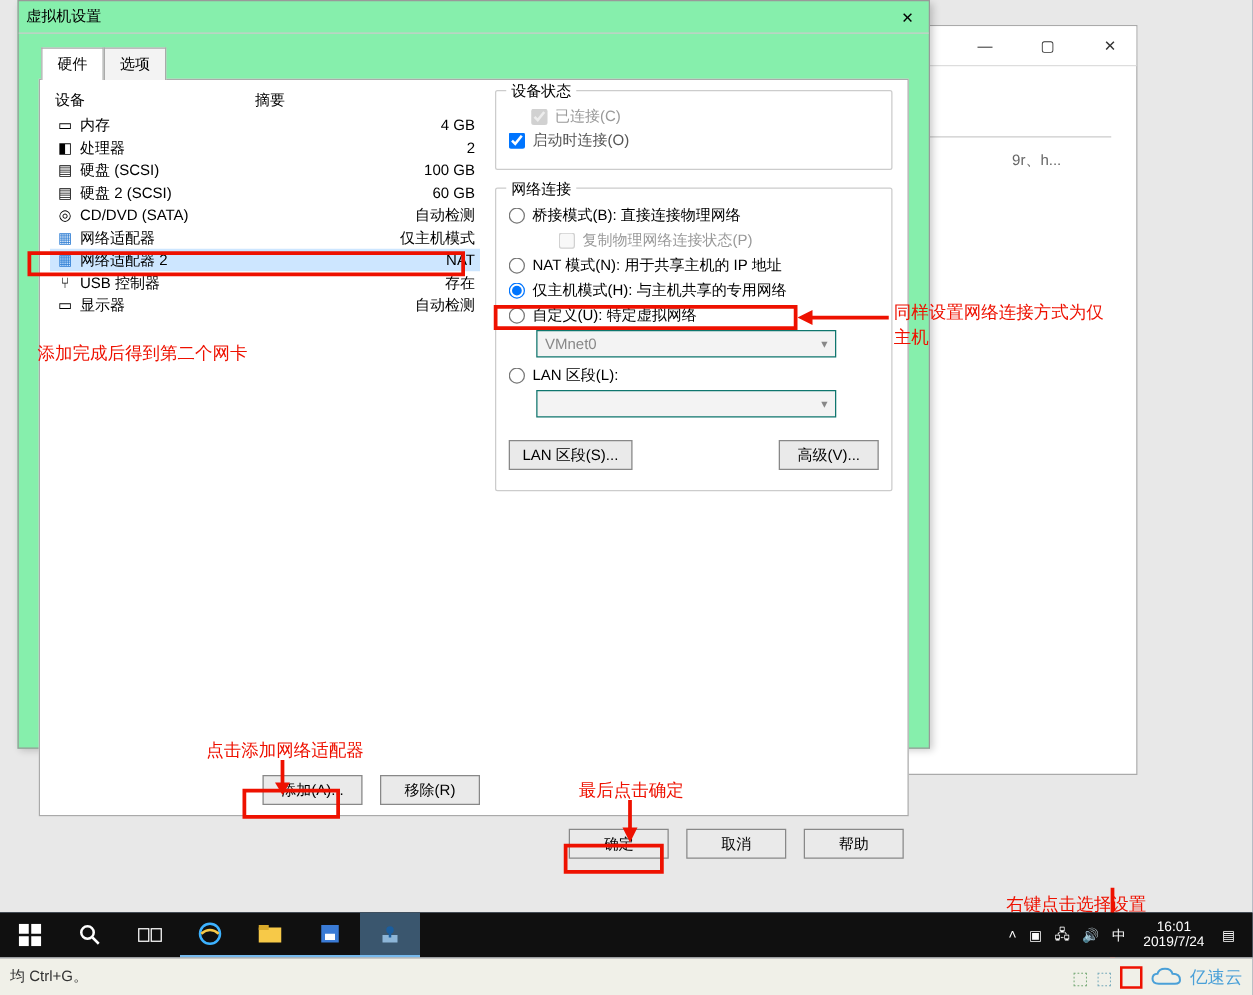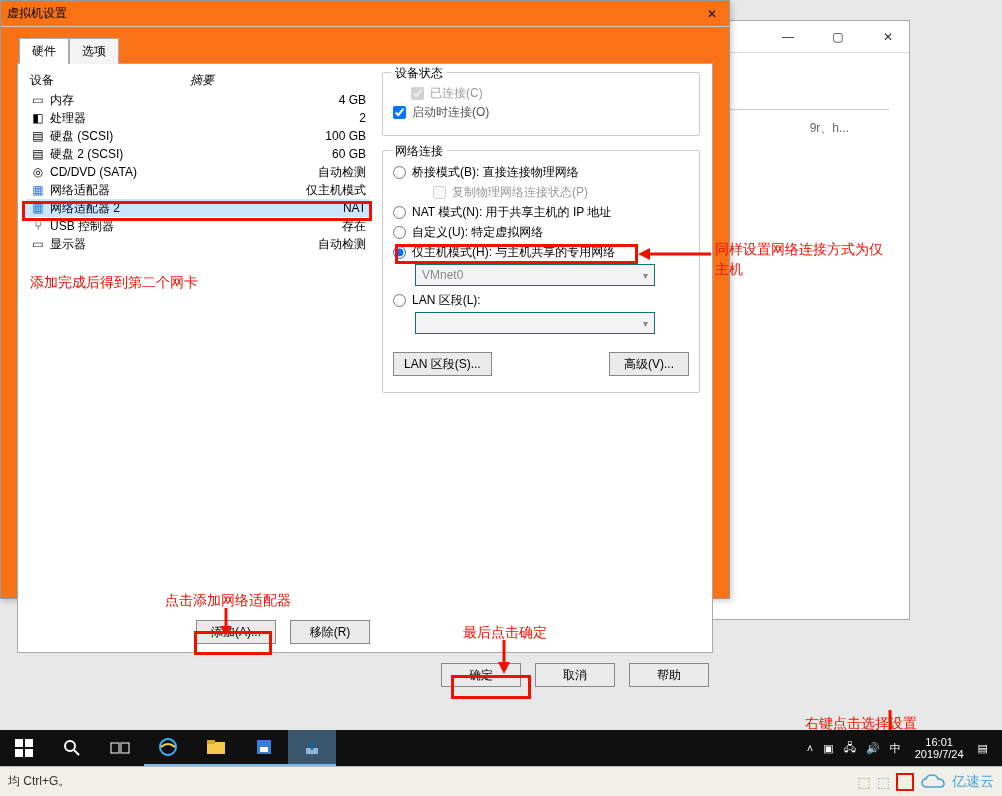--- a/index.html
+++ b/index.html
@@ -34,23 +34,23 @@
     justify-content: flex-end;
     align-items: center;
     padding-right: 6px;
     gap: 20px;
   }
   .wbtn { width: 30px; height: 24px; display:flex; align-items:center; justify-content:center; color:#333; }
   .back-window .body { padding: 20px; color:#666; }
   .hr { border-top:1px solid #ccc; margin: 36px 0 10px 0; }
   .dialog {
     position: absolute;
-    left: 0; top: 0;
+    left: 14px; top: 0;
     width: 730px; height: 599px;
-    background: #f97316;
+    background: #86efac;
     border: 1px solid #999;
     box-shadow: 2px 2px 6px rgba(0,0,0,.2);
   }
   .dialog .dtitlebar {
     height: 26px;
     border-bottom: 1px solid #ccc;
     display:flex; align-items:center; justify-content:space-between;
     padding: 0 6px;
   }
   .dclose { width:22px; height:22px; display:flex;align-items:center;justify-content:center; }
@@ -78,21 +78,21 @@
     width: 360px;
     padding: 6px 8px 8px 8px;
     display:flex; flex-direction:column;
   }
   .right-pane {
     flex: 1;
     padding: 8px 12px 8px 4px;
   }
   .hw-header { display:flex; font-weight:400; padding: 2px 4px; }
   .hw-header .c1 { width: 160px; }
-  .hw-header .c2 { flex:1;font-style:italic; }
+  .hw-header .c2 { flex:1; }
   .hw-list { }
   .hw-row {
     display:flex; align-items:center;
     padding: 1px 4px;
     height: 18px;
   }
   .hw-row.selected { background:#cde6ff; }
   .hw-row .ico { width:16px; height:16px; margin-right:4px; display:flex;align-items:center;justify-content:center; }
   .hw-row .c1 { width: 140px; display:flex; align-items:center; }
   .hw-row .c2 { flex:1;text-align:right; }
@@ -287,27 +287,27 @@
             <input type="checkbox" disabled="" style="">
             <span>复制物理网络连接状态(P)</span>
           </label>
 
           <label class="radioline">
             <input type="radio" name="nc" style="">
             <span>NAT 模式(N): 用于共享主机的 IP 地址</span>
           </label>
 
           <label class="radioline">
+            <input type="radio" name="nc" checked="" style="">
+            <span>仅主机模式(H): 与主机共享的专用网络</span>
+          </label>
+
+          <label class="radioline">
             <input type="radio" name="nc" style="">
             <span>自定义(U): 特定虚拟网络</span>
-          </label>
-
-          <label class="radioline">
-            <input type="radio" name="nc" checked="" style="">
-            <span>仅主机模式(H): 与主机共享的专用网络</span>
           </label>
           <div class="indent">
             <div class="combo">
               <span>VMnet0</span>
               <span class="arrow">▾</span>
             </div>
           </div>
 
           <label class="radioline" style="margin-top:6px;">
             <input type="radio" name="nc" style="">

